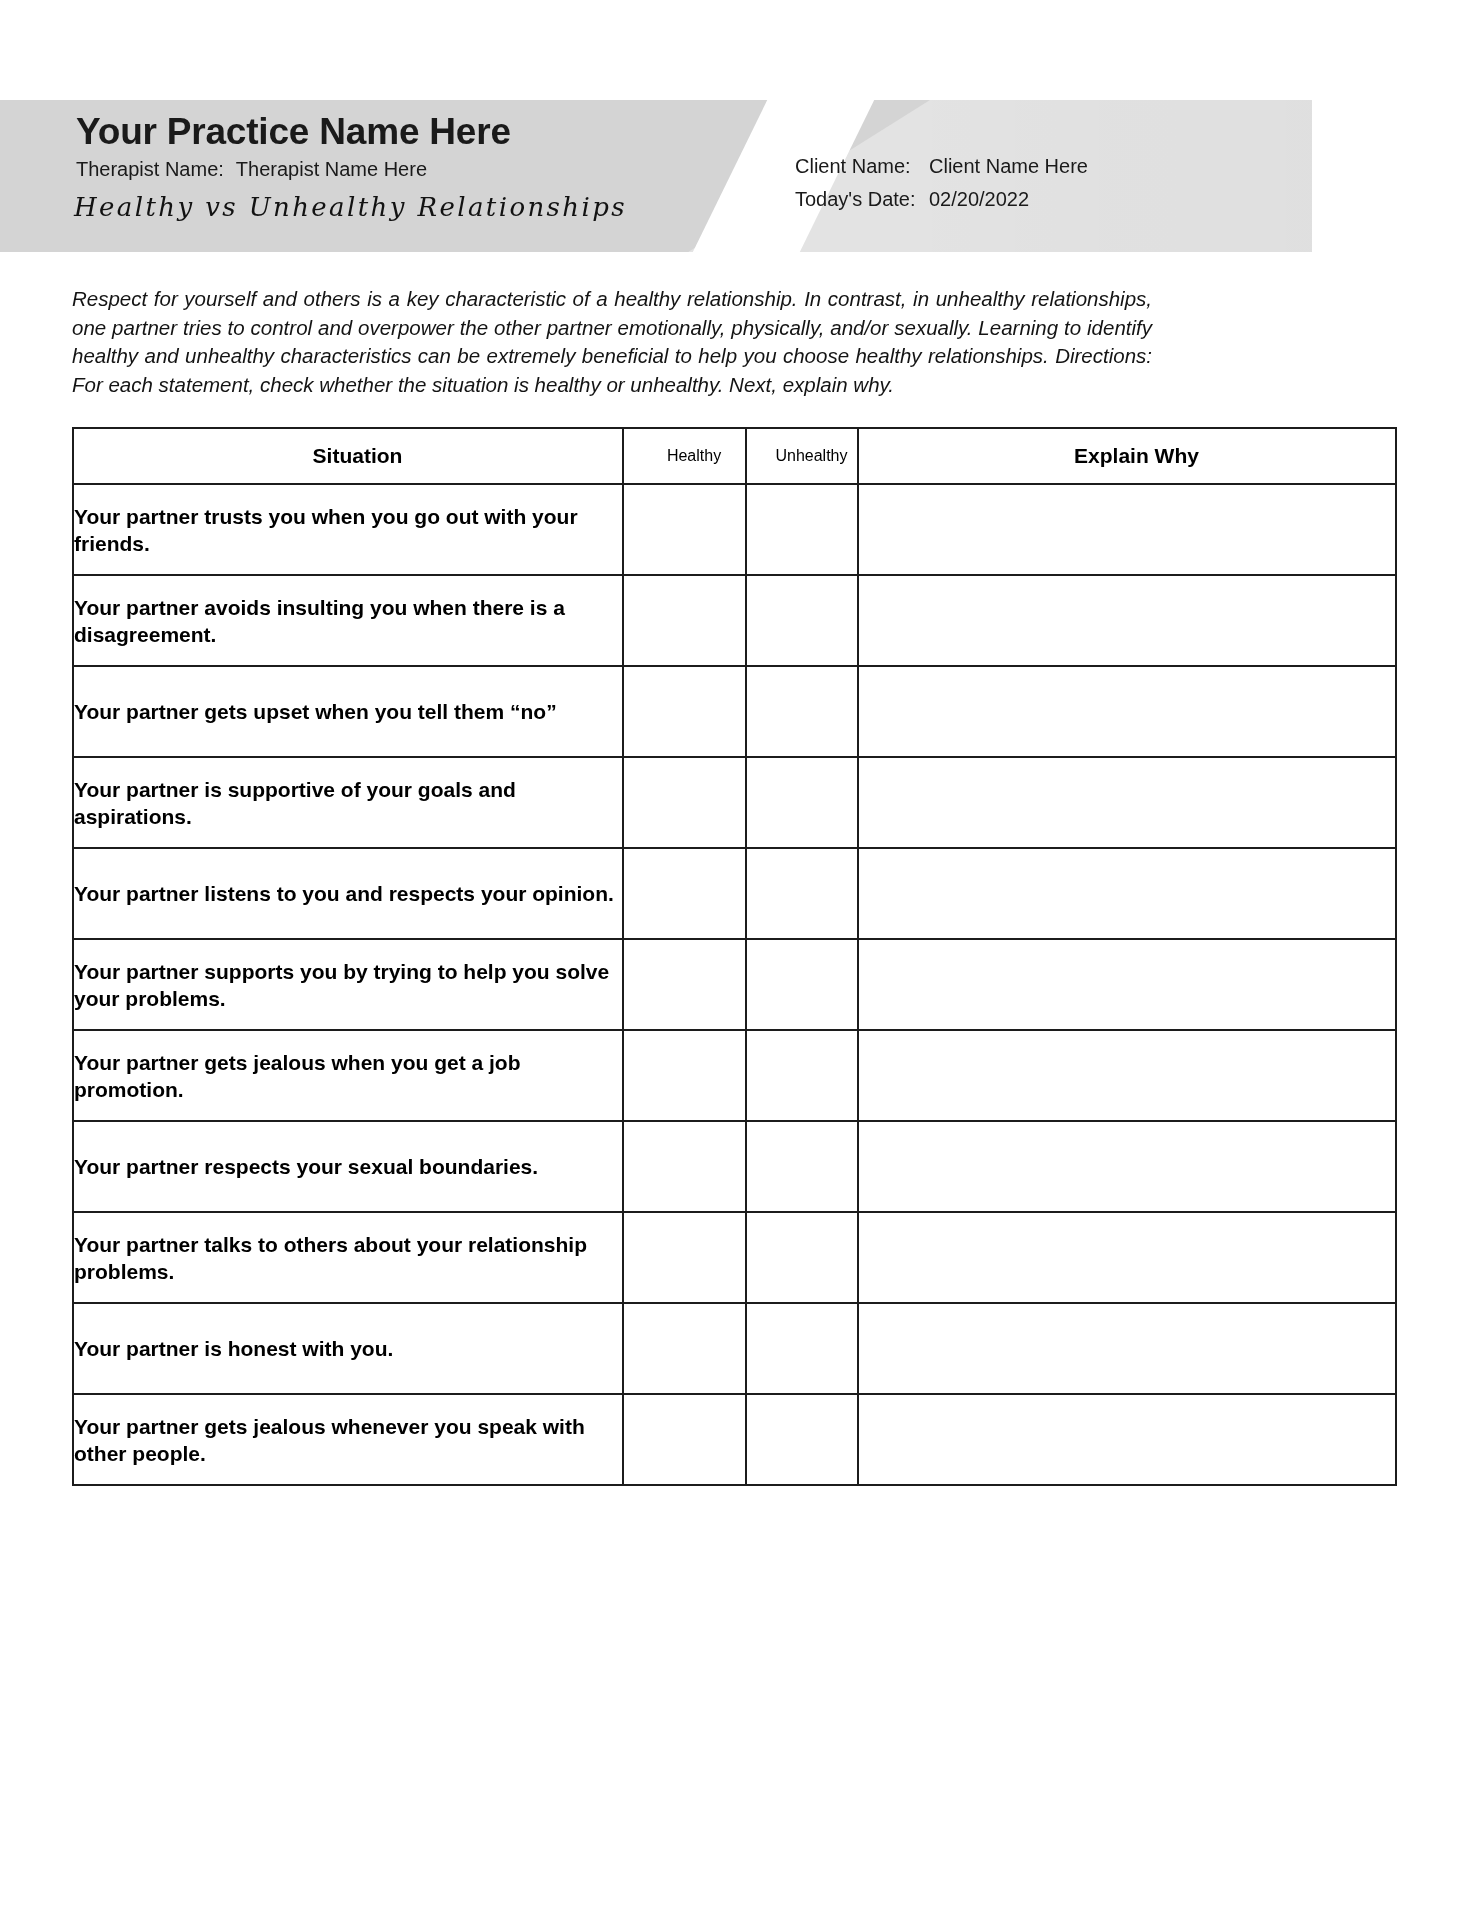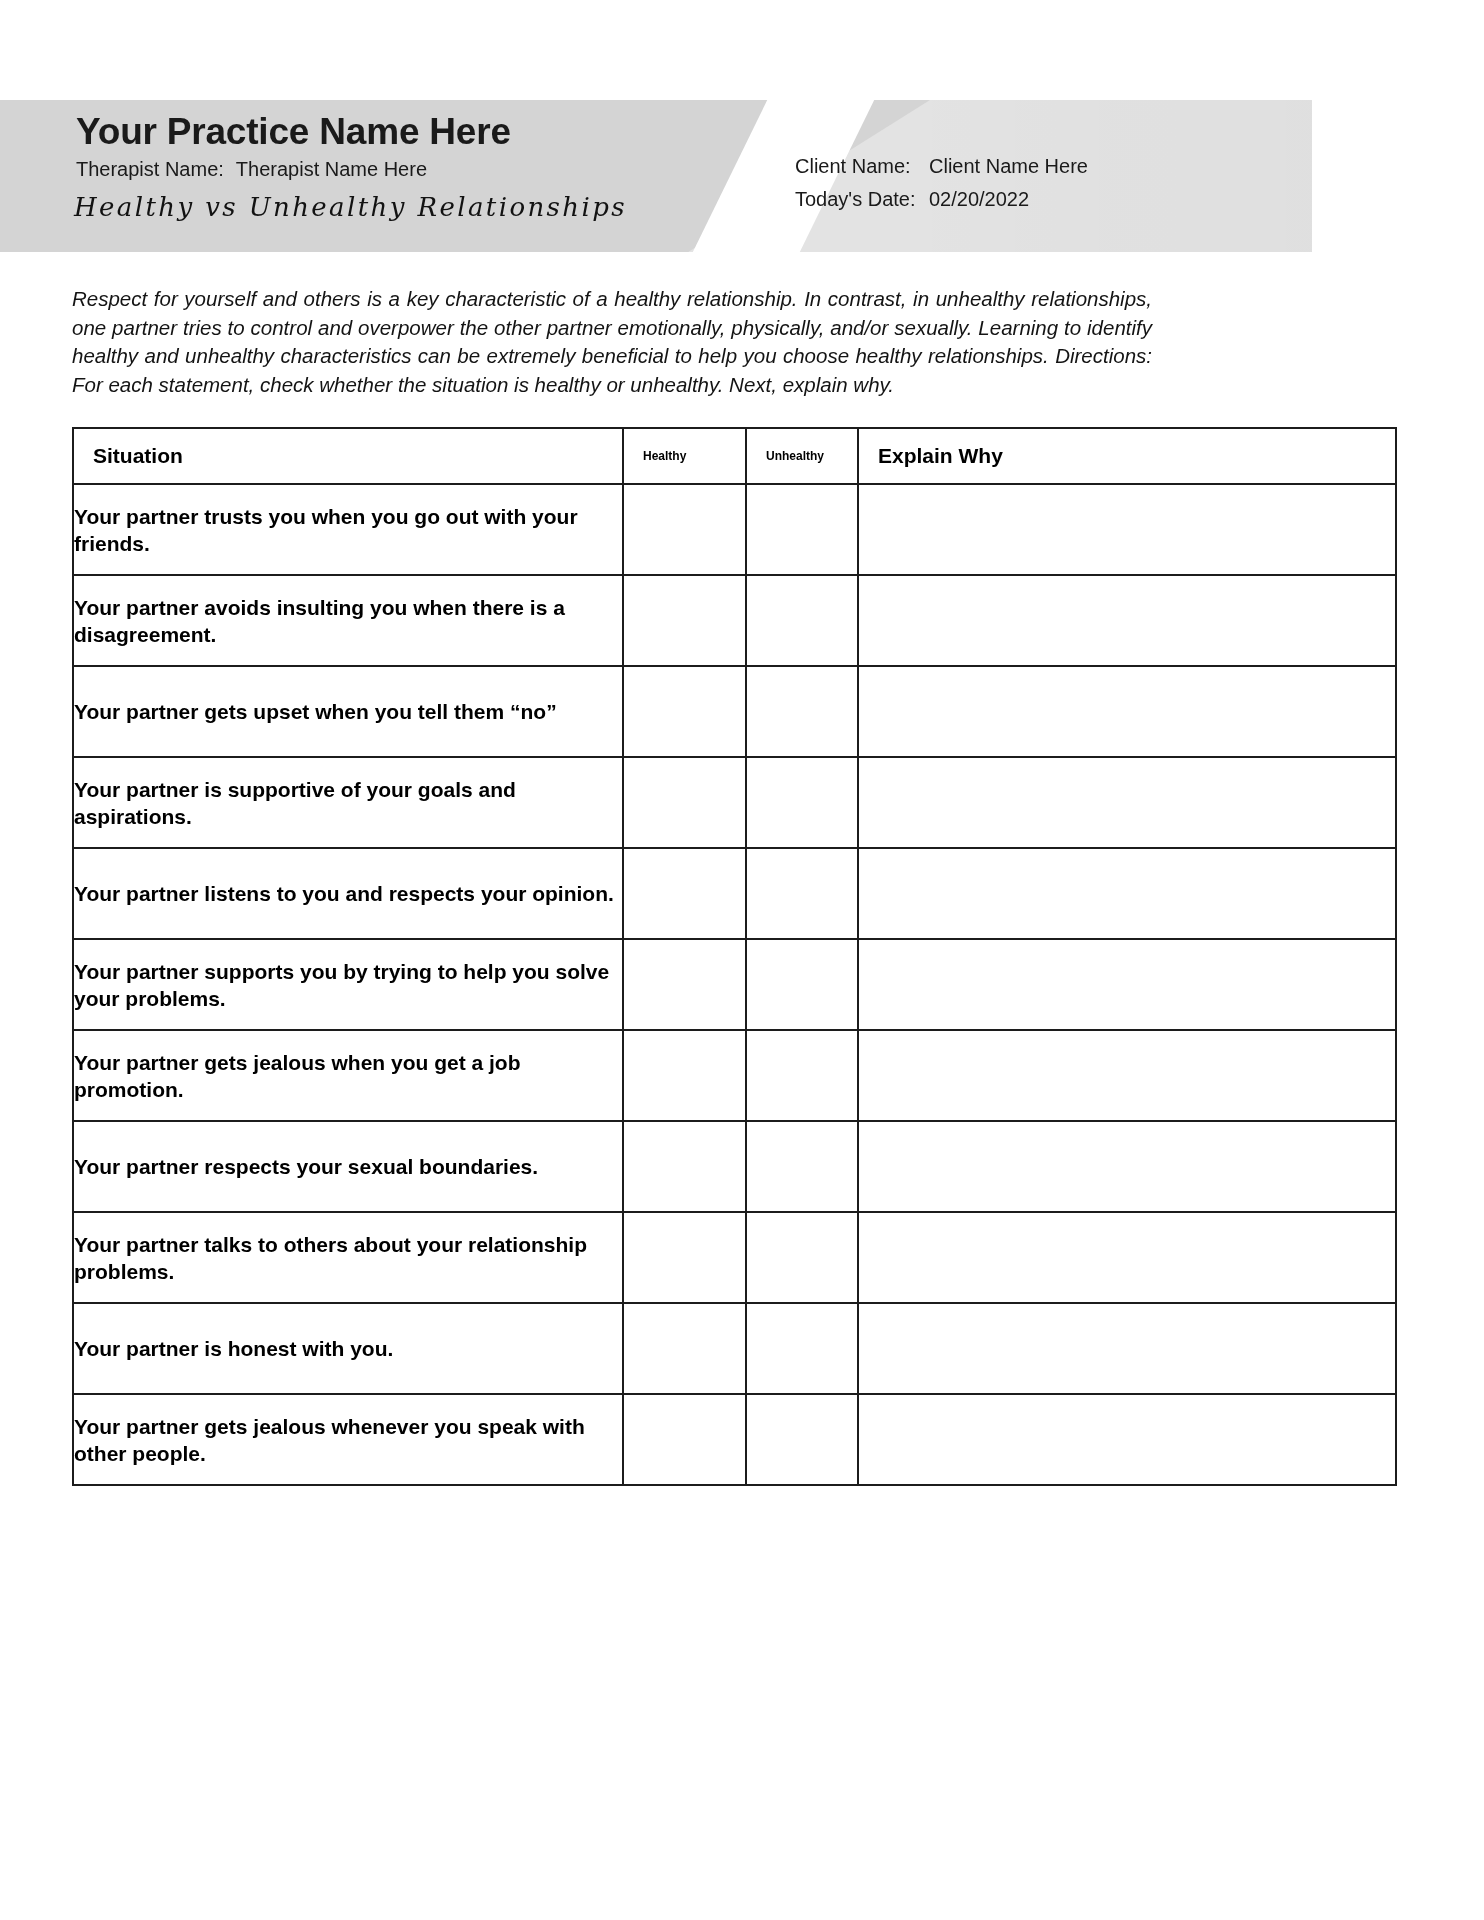--- a/index.html
+++ b/index.html
@@ -140,33 +140,33 @@
     background: #ffffff;
   }
 
   col.c-situation  { width: 550px; }
   col.c-healthy    { width: 123px; }
   col.c-unhealthy  { width: 112px; }
   col.c-explain    { width: 538px; }
 
   .sheet thead th {
     height: 54px;
-    text-align: left;
+    text-align: center;
     padding-left: 19px;
   }
   .th-situation,
   .th-explain {
     font-size: 21px;
     font-weight: bold;
     padding-left: 12px;
   }
   .th-healthy,
   .th-unhealthy {
-    font-size: 12px;
-    font-weight: bold;
+    font-size: 16px;
+    font-weight: normal;
     text-align: center;
     padding: 0 4px;
   }
 
   .sheet tbody tr { height: 91px; font-weight: bold; }
   .cell-situation {
     font-size: 21px;
     line-height: 27px;
     padding: 0 14px 0 12px;
   }

